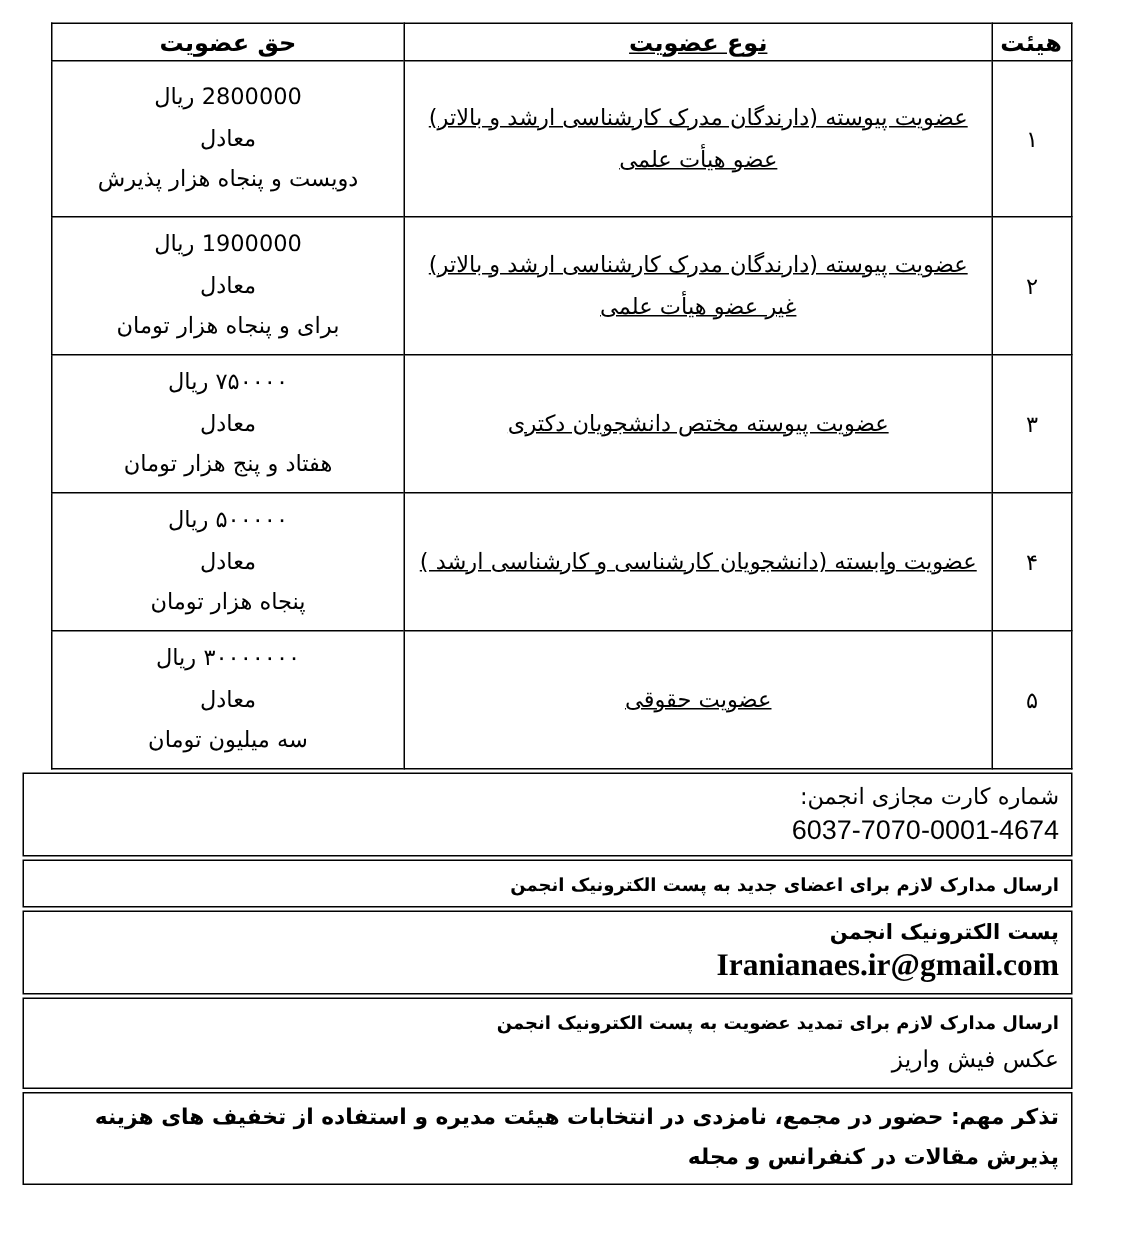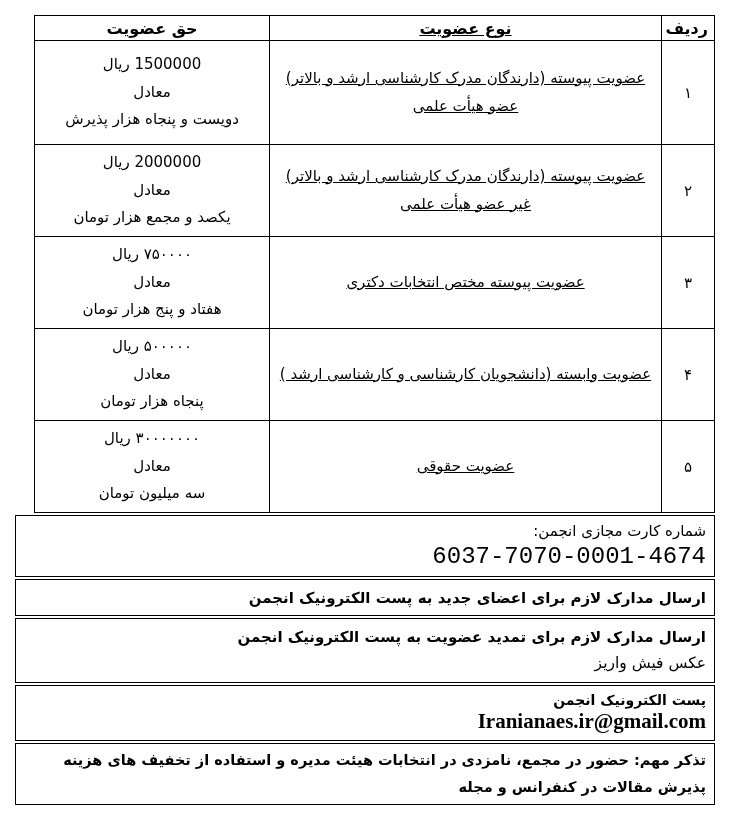--- a/index.html
+++ b/index.html
@@ -38,78 +38,78 @@
   .section {
     width: 700px;
     border: 1px solid #000;
     margin-top: 2px;
     text-align: right;
     padding: 3px 8px;
   }
   .card-label   { font-size: 15px; padding: 3px 0 1px; }
   .card-number  {
     direction: ltr;
-    font-family: Liberation Mono, monospace;
-    font-size: 24px;
+    font-family: Liberation Sans, sans-serif;
+    font-size: 18px;
     padding: 2px 0 3px;
   }
-  .sec-title { font-weight: bold; font-size: 15px; padding: 4px 0 2px; line-height: 1.5; }
+  .sec-title { font-weight: bold; font-size: 12px; padding: 4px 0 2px; line-height: 1.5; }
   .sec-body  { font-size: 15.5px; padding: 2px 0 4px; line-height: 1.5; }
   .email-title { font-weight: bold; font-size: 14px; padding: 3px 0 1px; }
   .email-address {
     direction: ltr;
     font-family: "Liberation Serif", "DejaVu Serif", serif;
     font-weight: bold;
     font-size: 21px;
     padding: 0 0 3px;
   }
   .notice-line { font-weight: bold; font-size: 14.5px; line-height: 1.85; }
 </style>
 </head>
 <body>
 
 <div class="wrap">
 
   <table class="main-table">
     <thead>
       <tr>
-        <th class="col-row">ردیف</th>
+        <th class="col-row">هیئت</th>
         <th class="col-type">نوع عضویت</th>
         <th class="col-fee">حق عضویت</th>
       </tr>
     </thead>
     <tbody id="rows-tbody">
         <tr>
           <td class="col-row">۱</td>
           <td class="col-type">
             <div class="cell-line">عضویت پیوسته (دارندگان مدرک کارشناسی ارشد و بالاتر)</div>
             <div class="cell-line">عضو هیأت علمی</div>
           </td>
           <td class="col-fee">
-            <div class="cell-line">1500000 ریال</div>
+            <div class="cell-line">2800000 ریال</div>
             <div class="cell-line">معادل</div>
             <div class="cell-line">دویست و پنجاه هزار پذیرش</div>
           </td>
         </tr>
         <tr>
           <td class="col-row">۲</td>
           <td class="col-type">
             <div class="cell-line">عضویت پیوسته (دارندگان مدرک کارشناسی ارشد و بالاتر)</div>
             <div class="cell-line">غیر عضو هیأت علمی</div>
           </td>
           <td class="col-fee">
-            <div class="cell-line">2000000 ریال</div>
+            <div class="cell-line">1900000 ریال</div>
             <div class="cell-line">معادل</div>
-            <div class="cell-line">یکصد و مجمع هزار تومان</div>
+            <div class="cell-line">برای و پنجاه هزار تومان</div>
           </td>
         </tr>
         <tr>
           <td class="col-row">۳</td>
           <td class="col-type">
-            <div class="cell-line">عضویت پیوسته مختص انتخابات دکتری</div>
+            <div class="cell-line">عضویت پیوسته مختص دانشجویان دکتری</div>
           </td>
           <td class="col-fee">
             <div class="cell-line">۷۵۰۰۰۰ ریال</div>
             <div class="cell-line">معادل</div>
             <div class="cell-line">هفتاد و پنج هزار تومان</div>
           </td>
         </tr>
         <tr>
           <td class="col-row">۴</td>
           <td class="col-type">
@@ -138,27 +138,27 @@
   <div class="section">
     <div class="card-label">شماره کارت مجازی انجمن:</div>
     <div class="card-number">6037-7070-0001-4674</div>
   </div>
 
   <div class="section">
     <div class="sec-title">ارسال مدارک لازم برای اعضای جدید به پست الکترونیک انجمن</div>
   </div>
 
   <div class="section">
-    <div class="sec-title">ارسال مدارک لازم برای تمدید عضویت به پست الکترونیک انجمن</div>
-    <div class="sec-body">عکس فیش واریز</div>
+    <div class="email-title">پست الکترونیک انجمن</div>
+    <div class="email-address">Iranianaes.ir@gmail.com</div>
   </div>
 
   <div class="section">
-    <div class="email-title">پست الکترونیک انجمن</div>
-    <div class="email-address">Iranianaes.ir@gmail.com</div>
+    <div class="sec-title">ارسال مدارک لازم برای تمدید عضویت به پست الکترونیک انجمن</div>
+    <div class="sec-body">عکس فیش واریز</div>
   </div>
 
   <div class="section">
     <div class="notice-line">تذکر مهم: حضور در مجمع، نامزدی در انتخابات هیئت مدیره و استفاده از تخفیف های هزینه پذیرش مقالات در کنفرانس و مجله</div>
 
   </div>
 
 </div>
 
 </body></html>

